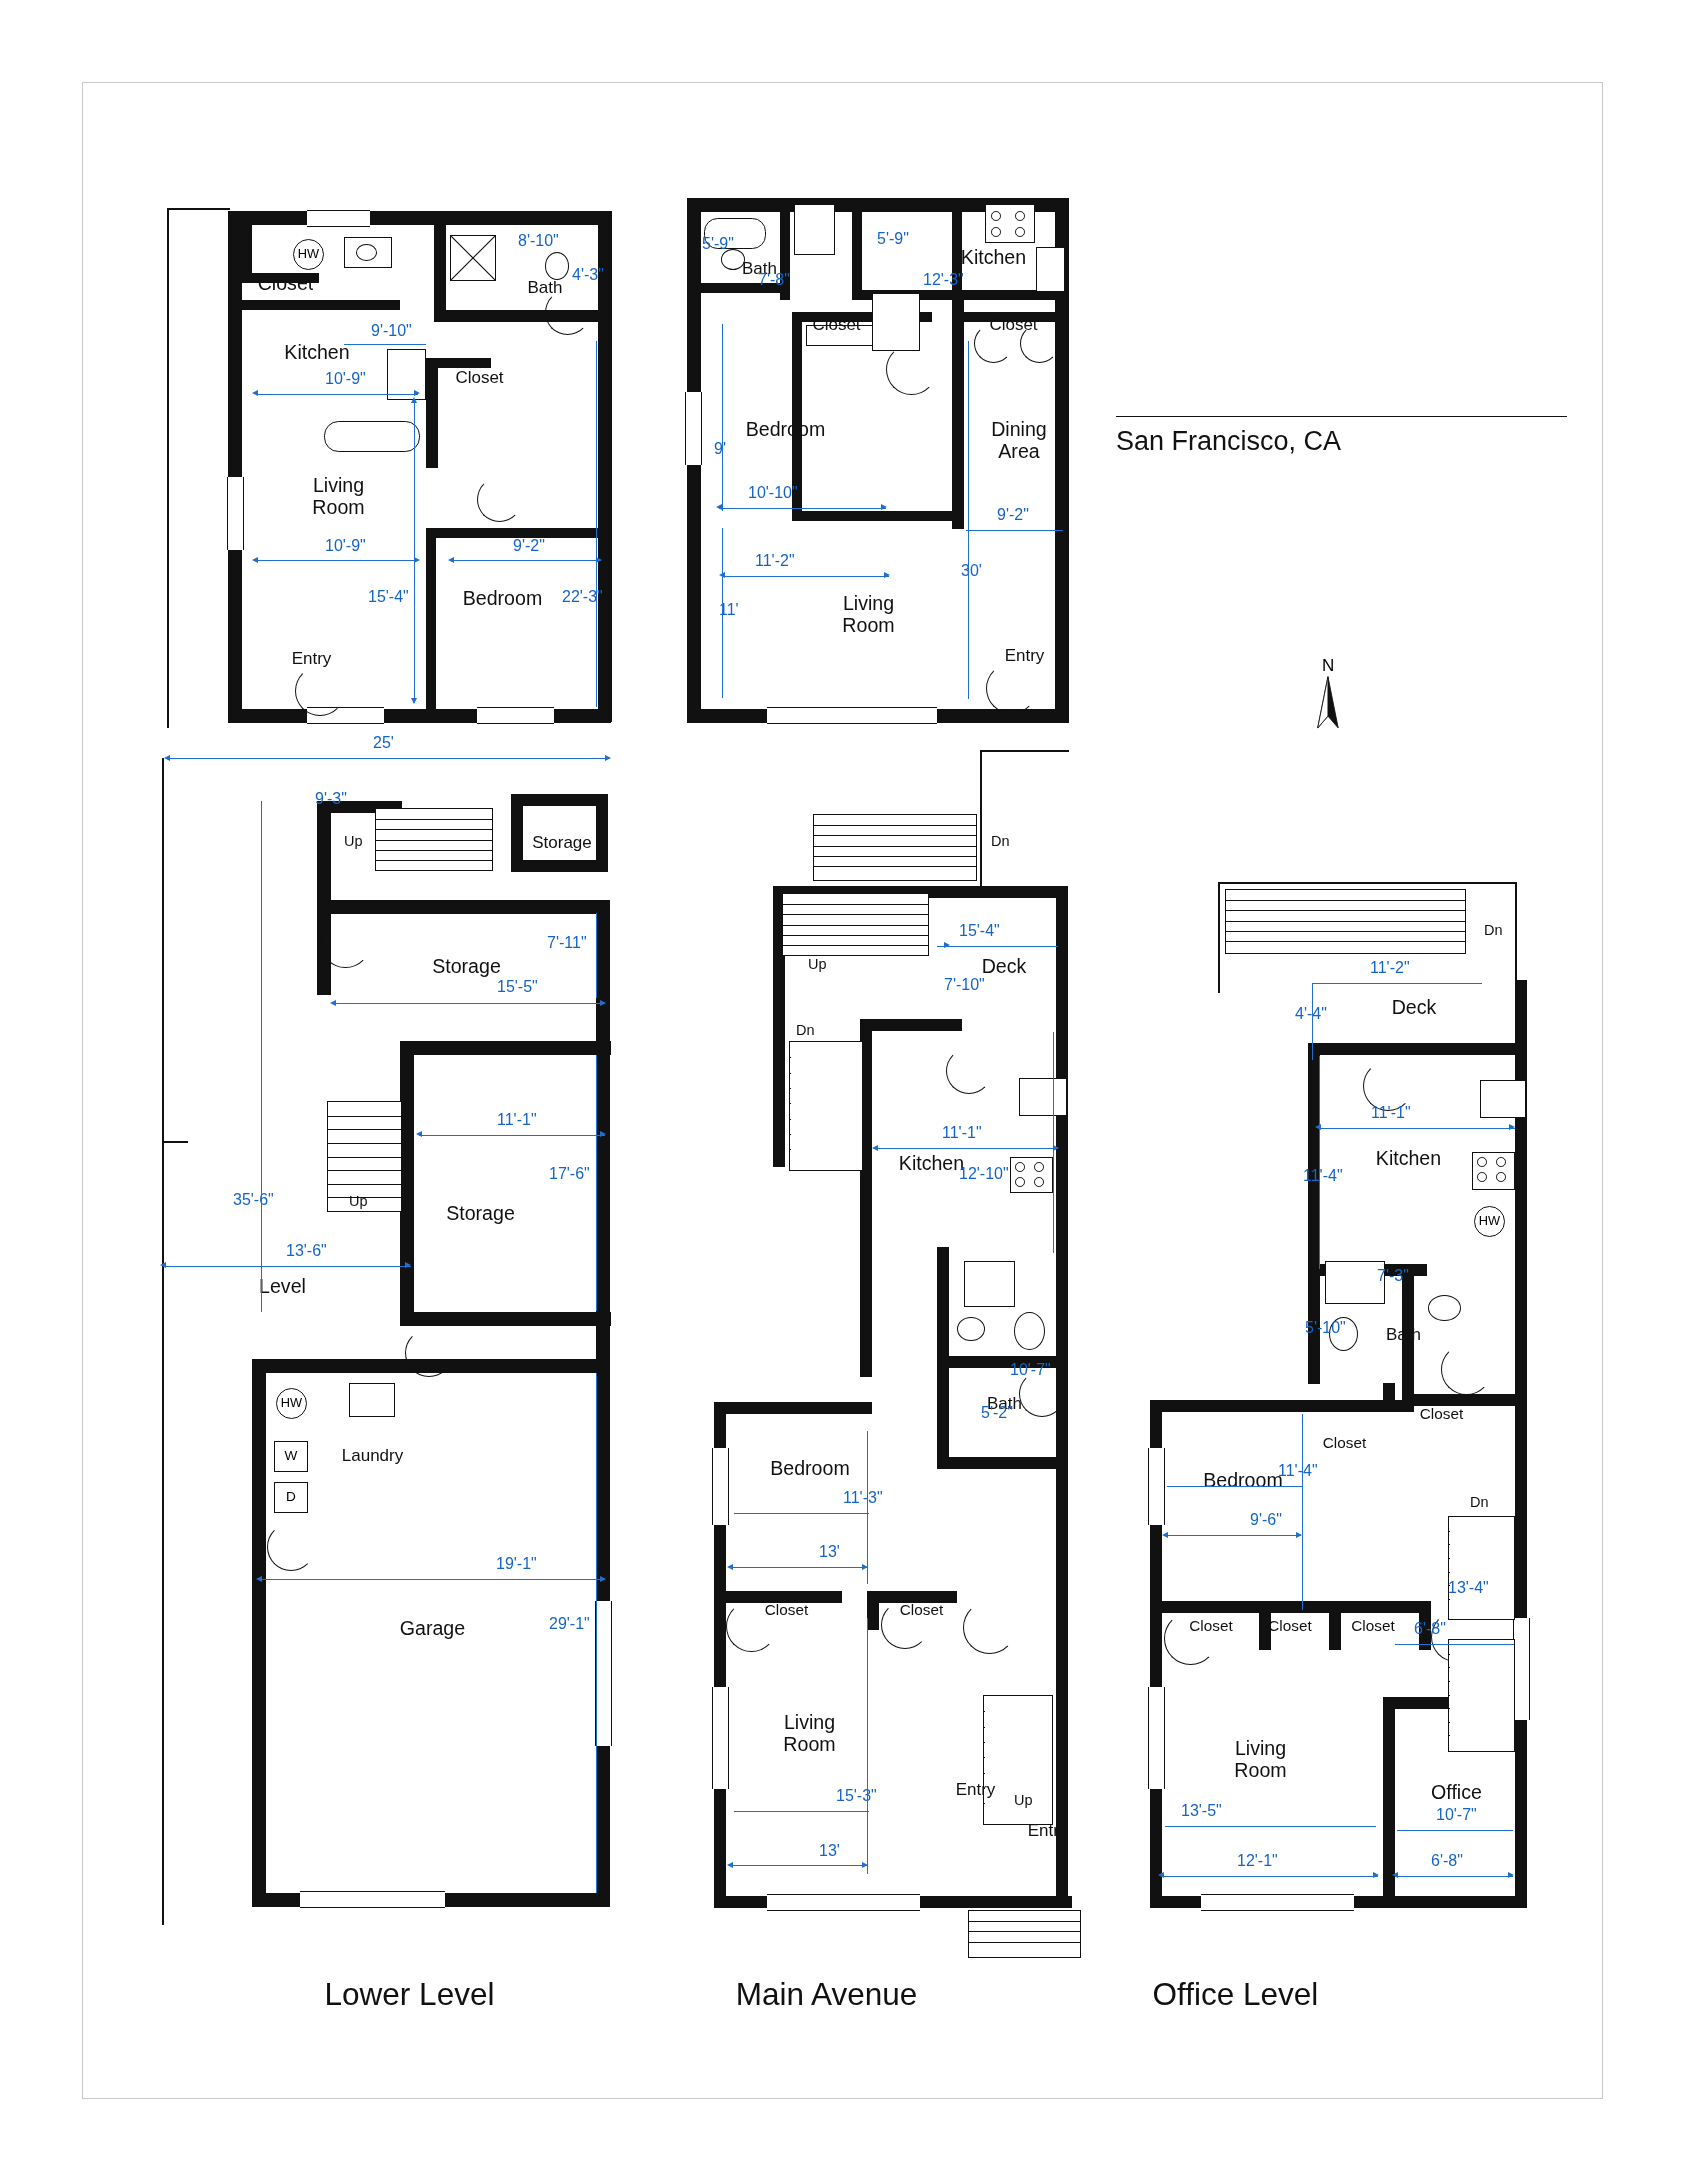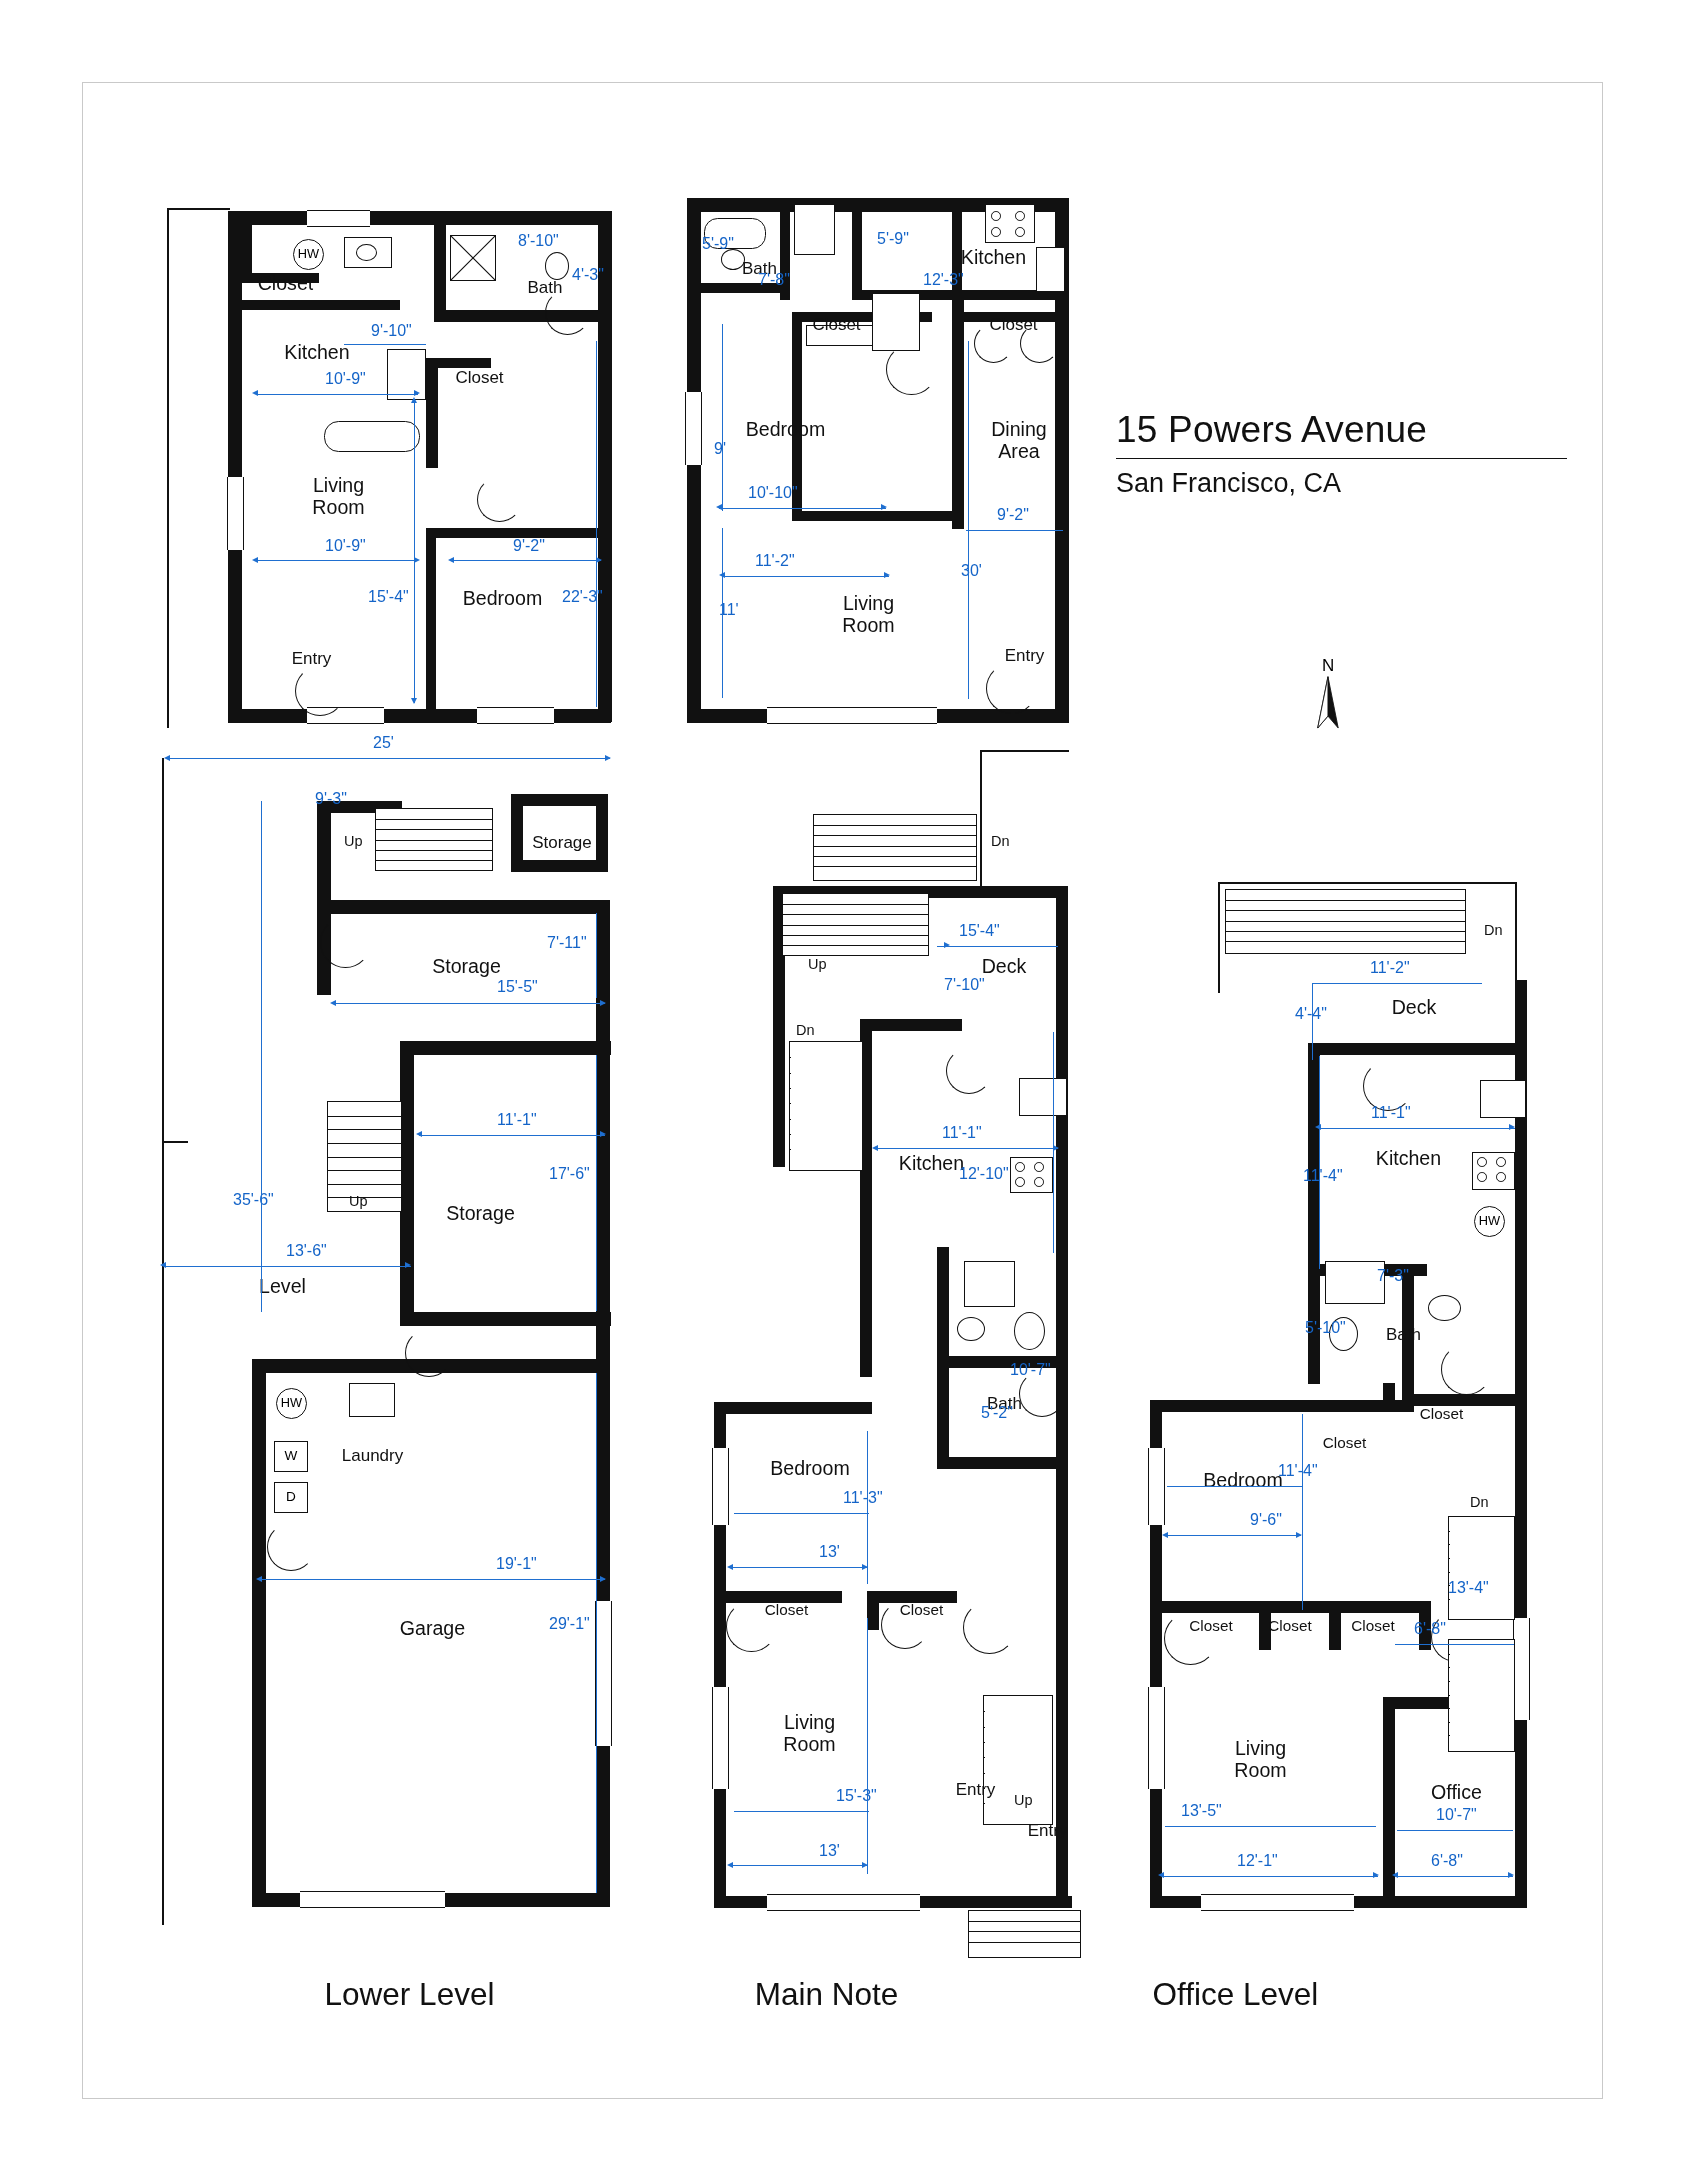--- a/index.html
+++ b/index.html
@@ -45,35 +45,34 @@
   .updn{position:absolute;font-size:14.5px;color:#111;}
   .burner{position:absolute;width:7.7px;height:7.7px;border:1.2px solid #111;border-radius:50%;}
 </style>
 </head>
 <body>
 
 <div id="page">
   <div id="border"></div>
 
   <div id="title">
-    <div class="addr">15 Powers Avenue</div>
     <div class="rule"></div>
     <div class="city">San Francisco, CA</div>
   </div>
 
   <div id="compass">
     <div class="n">N</div>
     <svg width="77" height="77" style="position:absolute;left:8.5px;top:19px;" viewBox="0 0 90 90">
       <polygon points="28,2 40,62 28,48 16,62" fill="#111" stroke="#111" stroke-width="1"></polygon>
       <polygon points="28,2 28,48 16,62" fill="#fff" stroke="#111" stroke-width="1"></polygon>
     </svg>
   </div>
 
   <div class="levellabel" style="left:256px;top:1976px;width:307px;">Lower Level</div>
-  <div class="levellabel" style="left:673px;top:1976px;width:307px;">Main Note</div>
+  <div class="levellabel" style="left:673px;top:1976px;width:307px;">Main Avenue</div>
   <div class="levellabel" style="left:1082px;top:1976px;width:307px;">Office Level</div>
 
   <div>
 
     <div class="wall" style="left:228px;top:211px;width:383px;height:13.6px;"></div>
     <div class="wall" style="left:228px;top:211px;width:13.6px;height:511px;"></div>
     <div class="wall" style="left:598px;top:211px;width:13.6px;height:511px;"></div>
     <div class="wall" style="left:228px;top:709px;width:383px;height:13.6px;"></div>
 
     <div class="thinwall" style="left:167px;top:208px;width:1.7px;height:520px;"></div>

